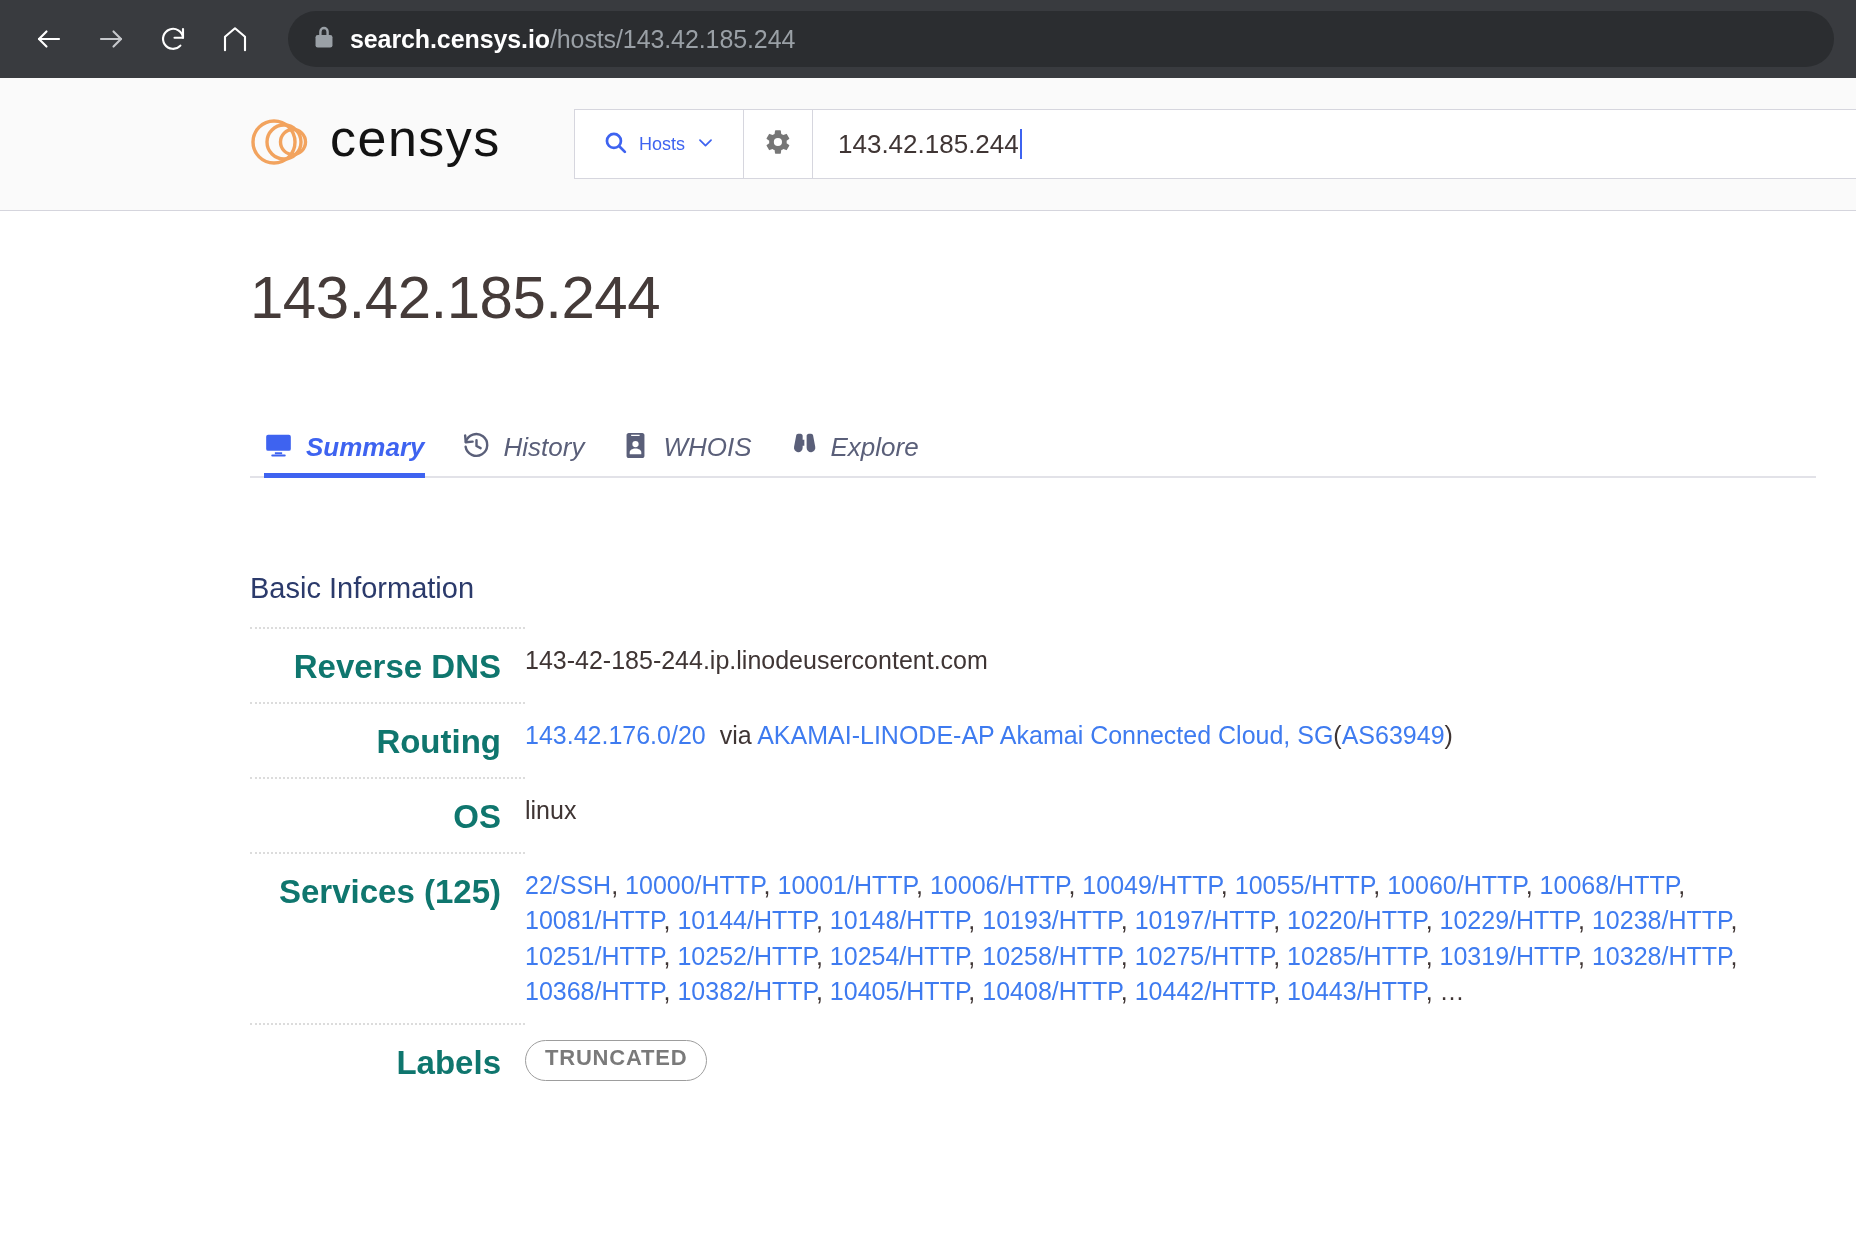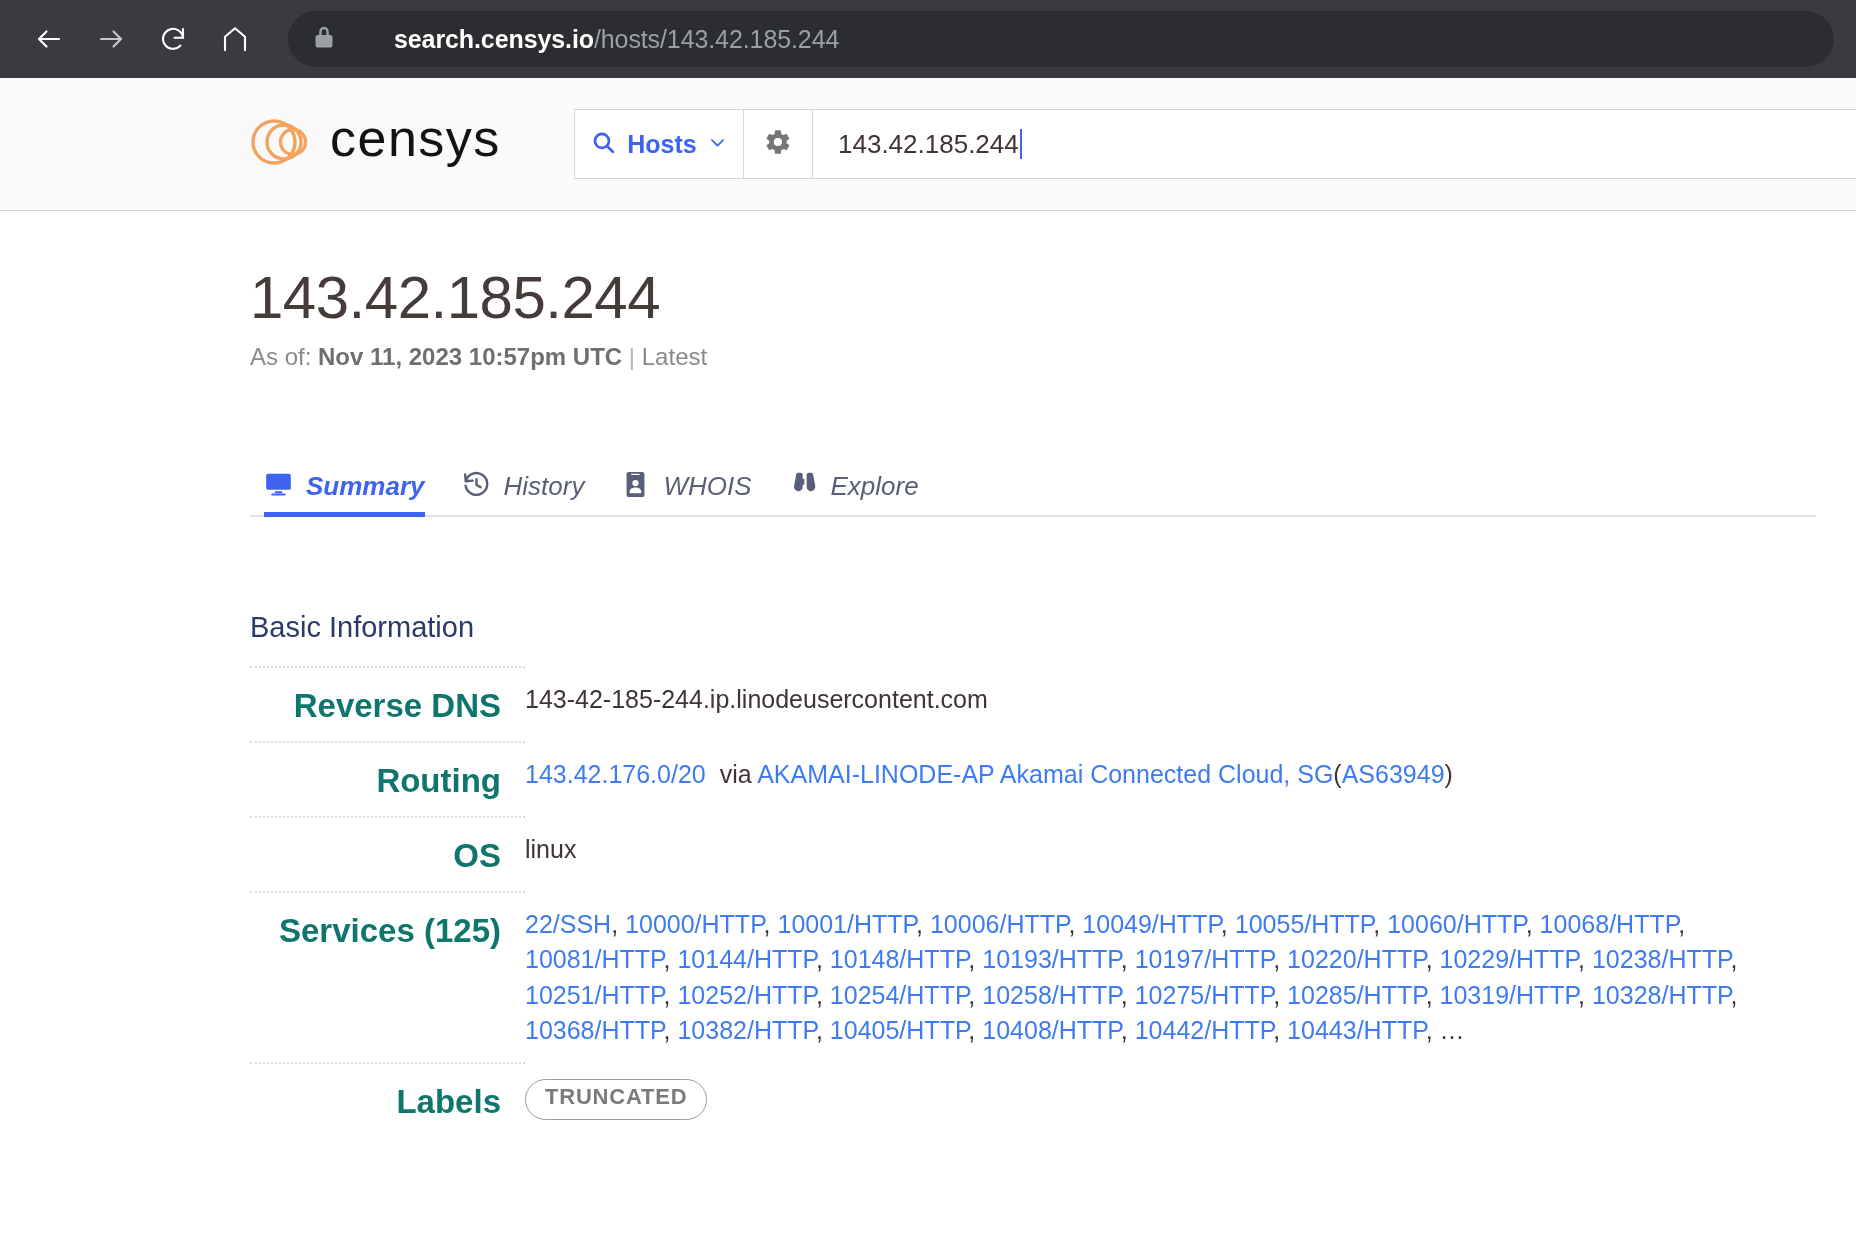--- a/index.html
+++ b/index.html
@@ -36,21 +36,20 @@
     padding: 0 26px;
     gap: 16px;
     max-width: 1556px;
   }
   .lock-icon { flex: 0 0 auto; display:block; }
   .url-text {
     font-size: 25px;
     letter-spacing: -0.1px;
     white-space: nowrap;
     overflow: hidden;
-    margin-left: 44px;
   }
   .url-host { color: #ffffff; font-weight: 700; }
   .url-path { color: #9aa0a6; font-weight: 400; }
 
   
   .site-header {
     height: 133px;
     background: #fafafa;
     border-bottom: 1px solid #d5d5dd;
     display: flex;
@@ -79,22 +78,22 @@
   .sg-type {
     width: 169px;
     display: flex; align-items: center; justify-content: center;
     gap: 11px;
     border-right: 1px solid #d6d6de;
     background: #fff;
     cursor: pointer;
   }
   .sg-type-label {
     color: #3e63f0;
-    font-size: 25px;
-    font-weight: 700;
+    font-size: 18px;
+    font-weight: 400;
   }
   .sg-gear {
     width: 69px;
     display: flex; align-items: center; justify-content: center;
     border-right: 1px solid #d6d6de;
     background: #fff;
     cursor: pointer;
   }
   .sg-input {
     flex: 1;
@@ -323,26 +322,20 @@
         <span class="caret"></span>
     </div>
   </div>
 </div>
 
 <div class="body-rel">
 <div class="page">
 
   <h1 class="host-title">143.42.185.244</h1>
 
-  <div class="asof">
-    <span>As of:</span>
-    <b>Nov 11, 2023 10:57pm UTC</b>
-    <span class="sep">|</span>
-    <span>Latest</span>
-  </div>
 
   <div class="tabs">
 
     <div class="tab active">
       <span class="ticon">
         <svg width="29" height="29" viewBox="0 0 24 24" fill="#3e63f0">
           <rect x="1.8" y="3.2" width="20.4" height="13.2" rx="1.6"></rect>
           <rect x="9" y="17.6" width="6" height="1.6"></rect>
           <rect x="6" y="19.4" width="12" height="1.8" rx="0.9"></rect>
         </svg>

